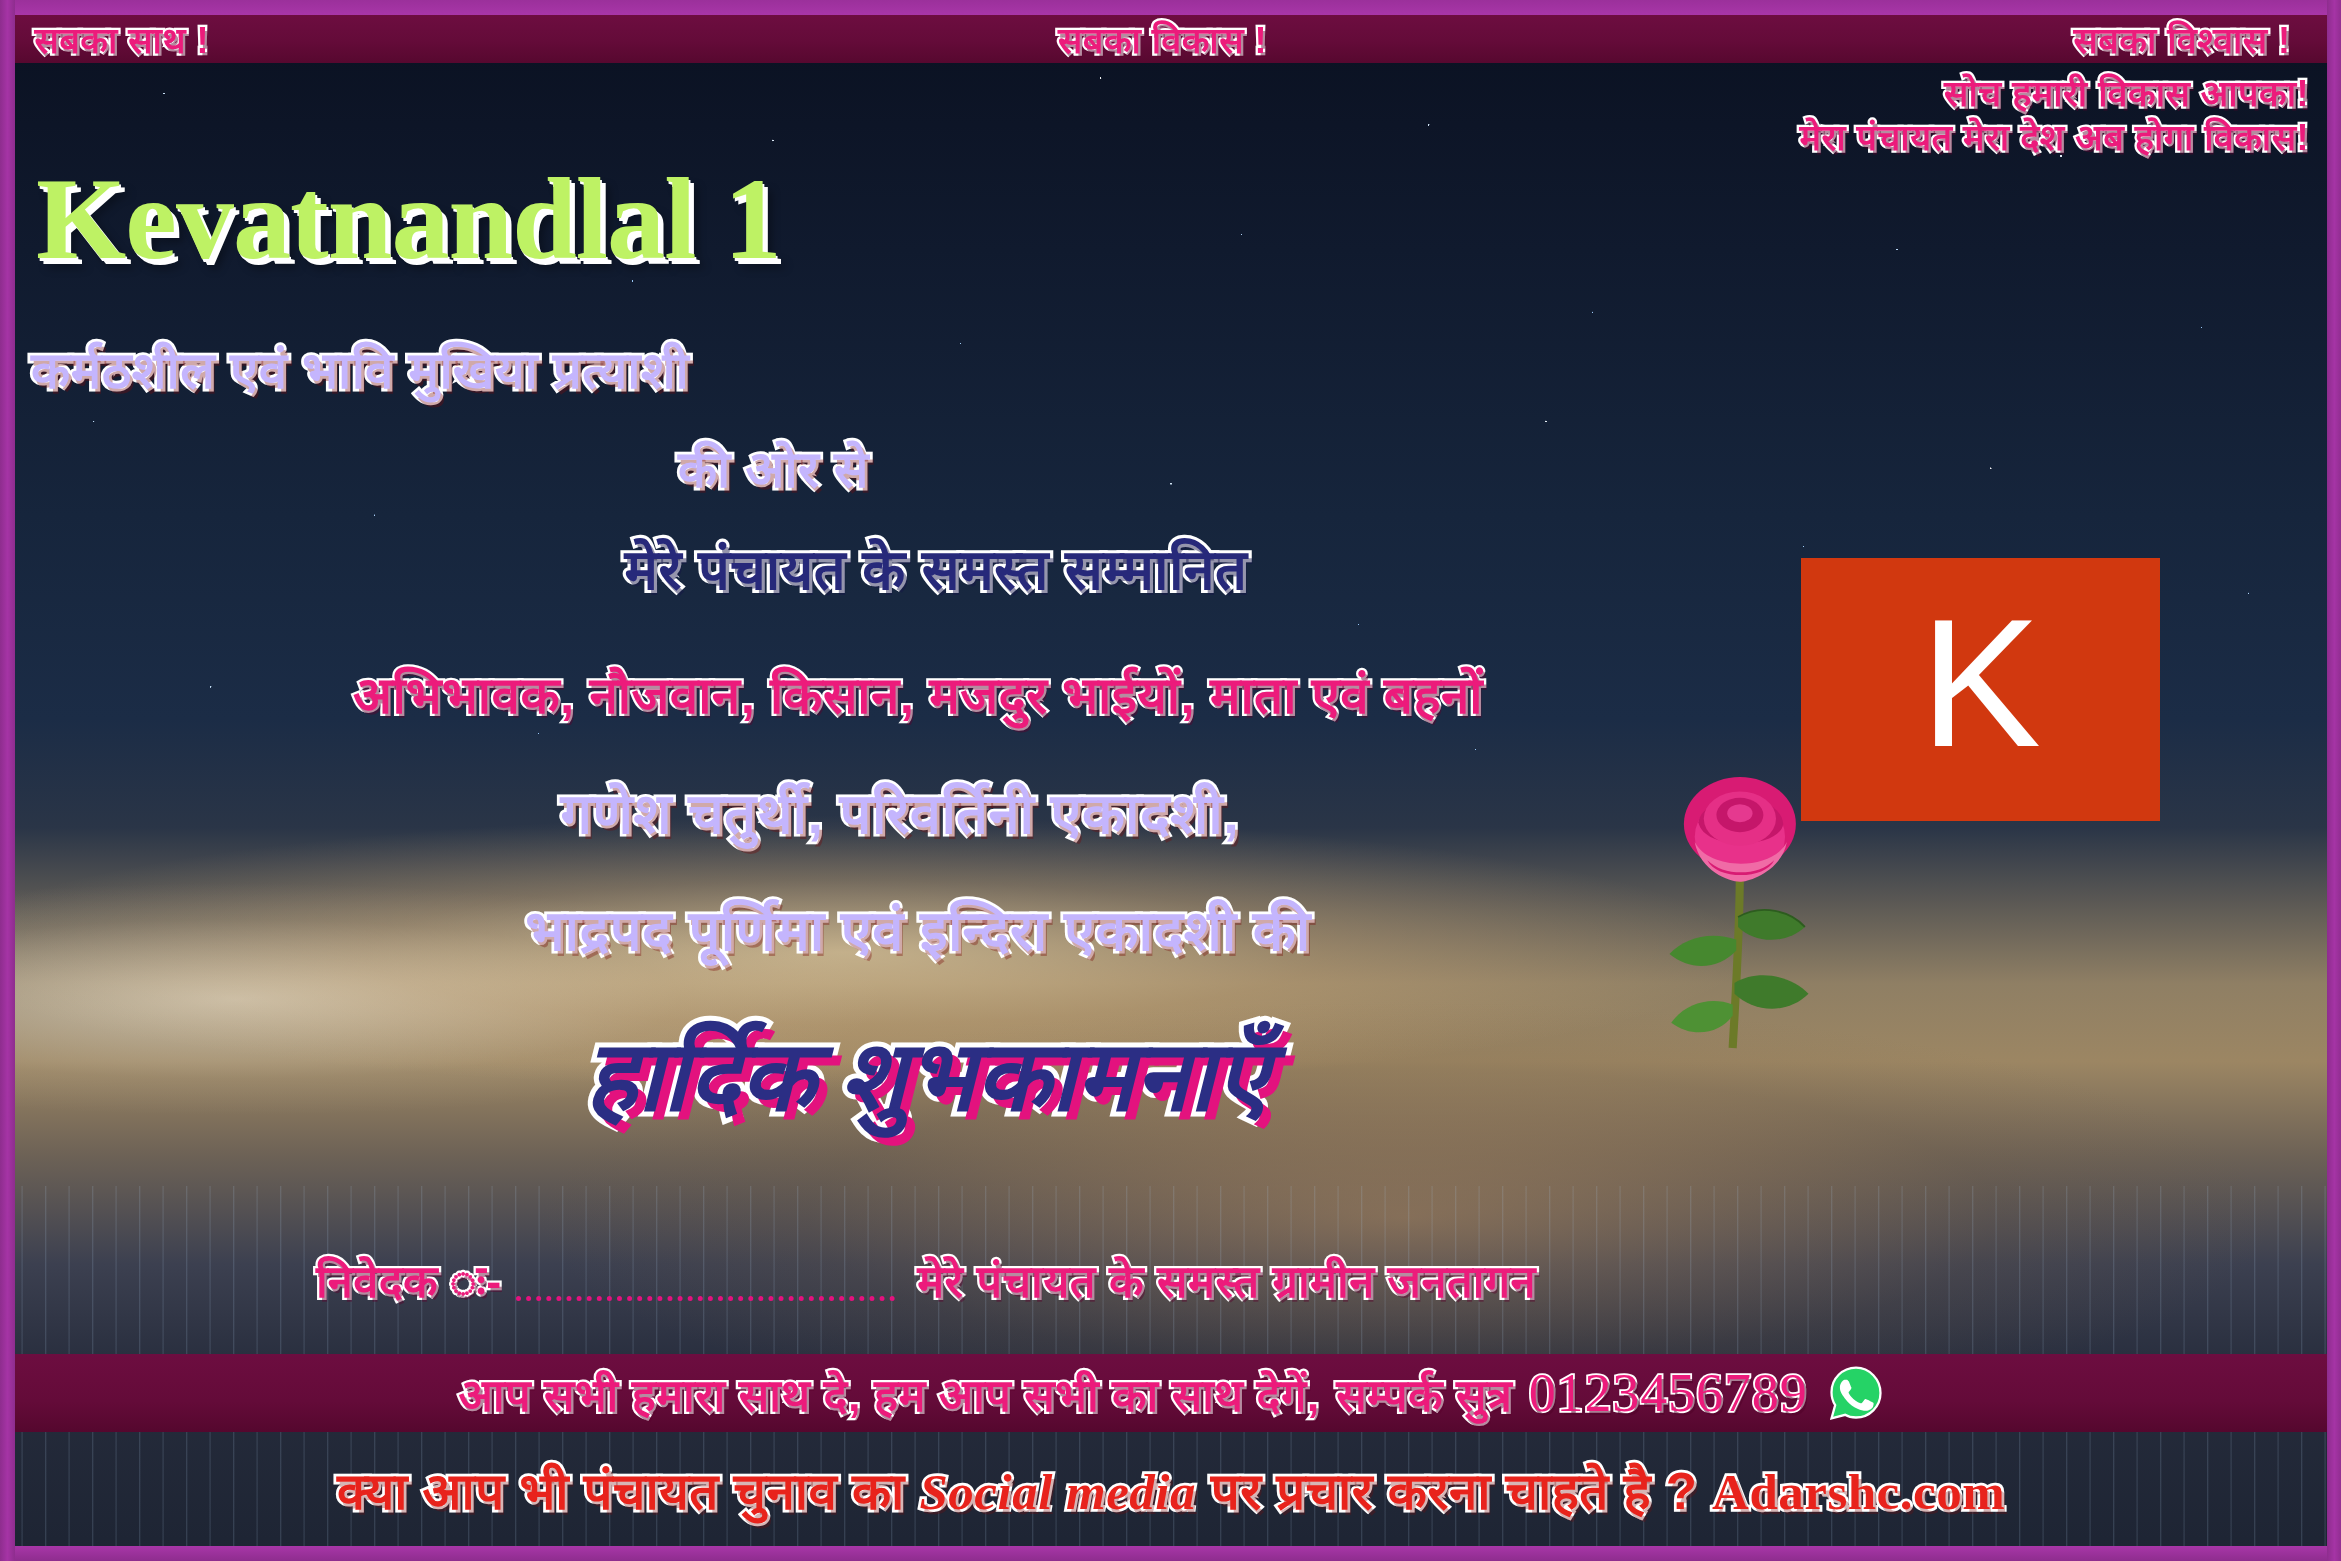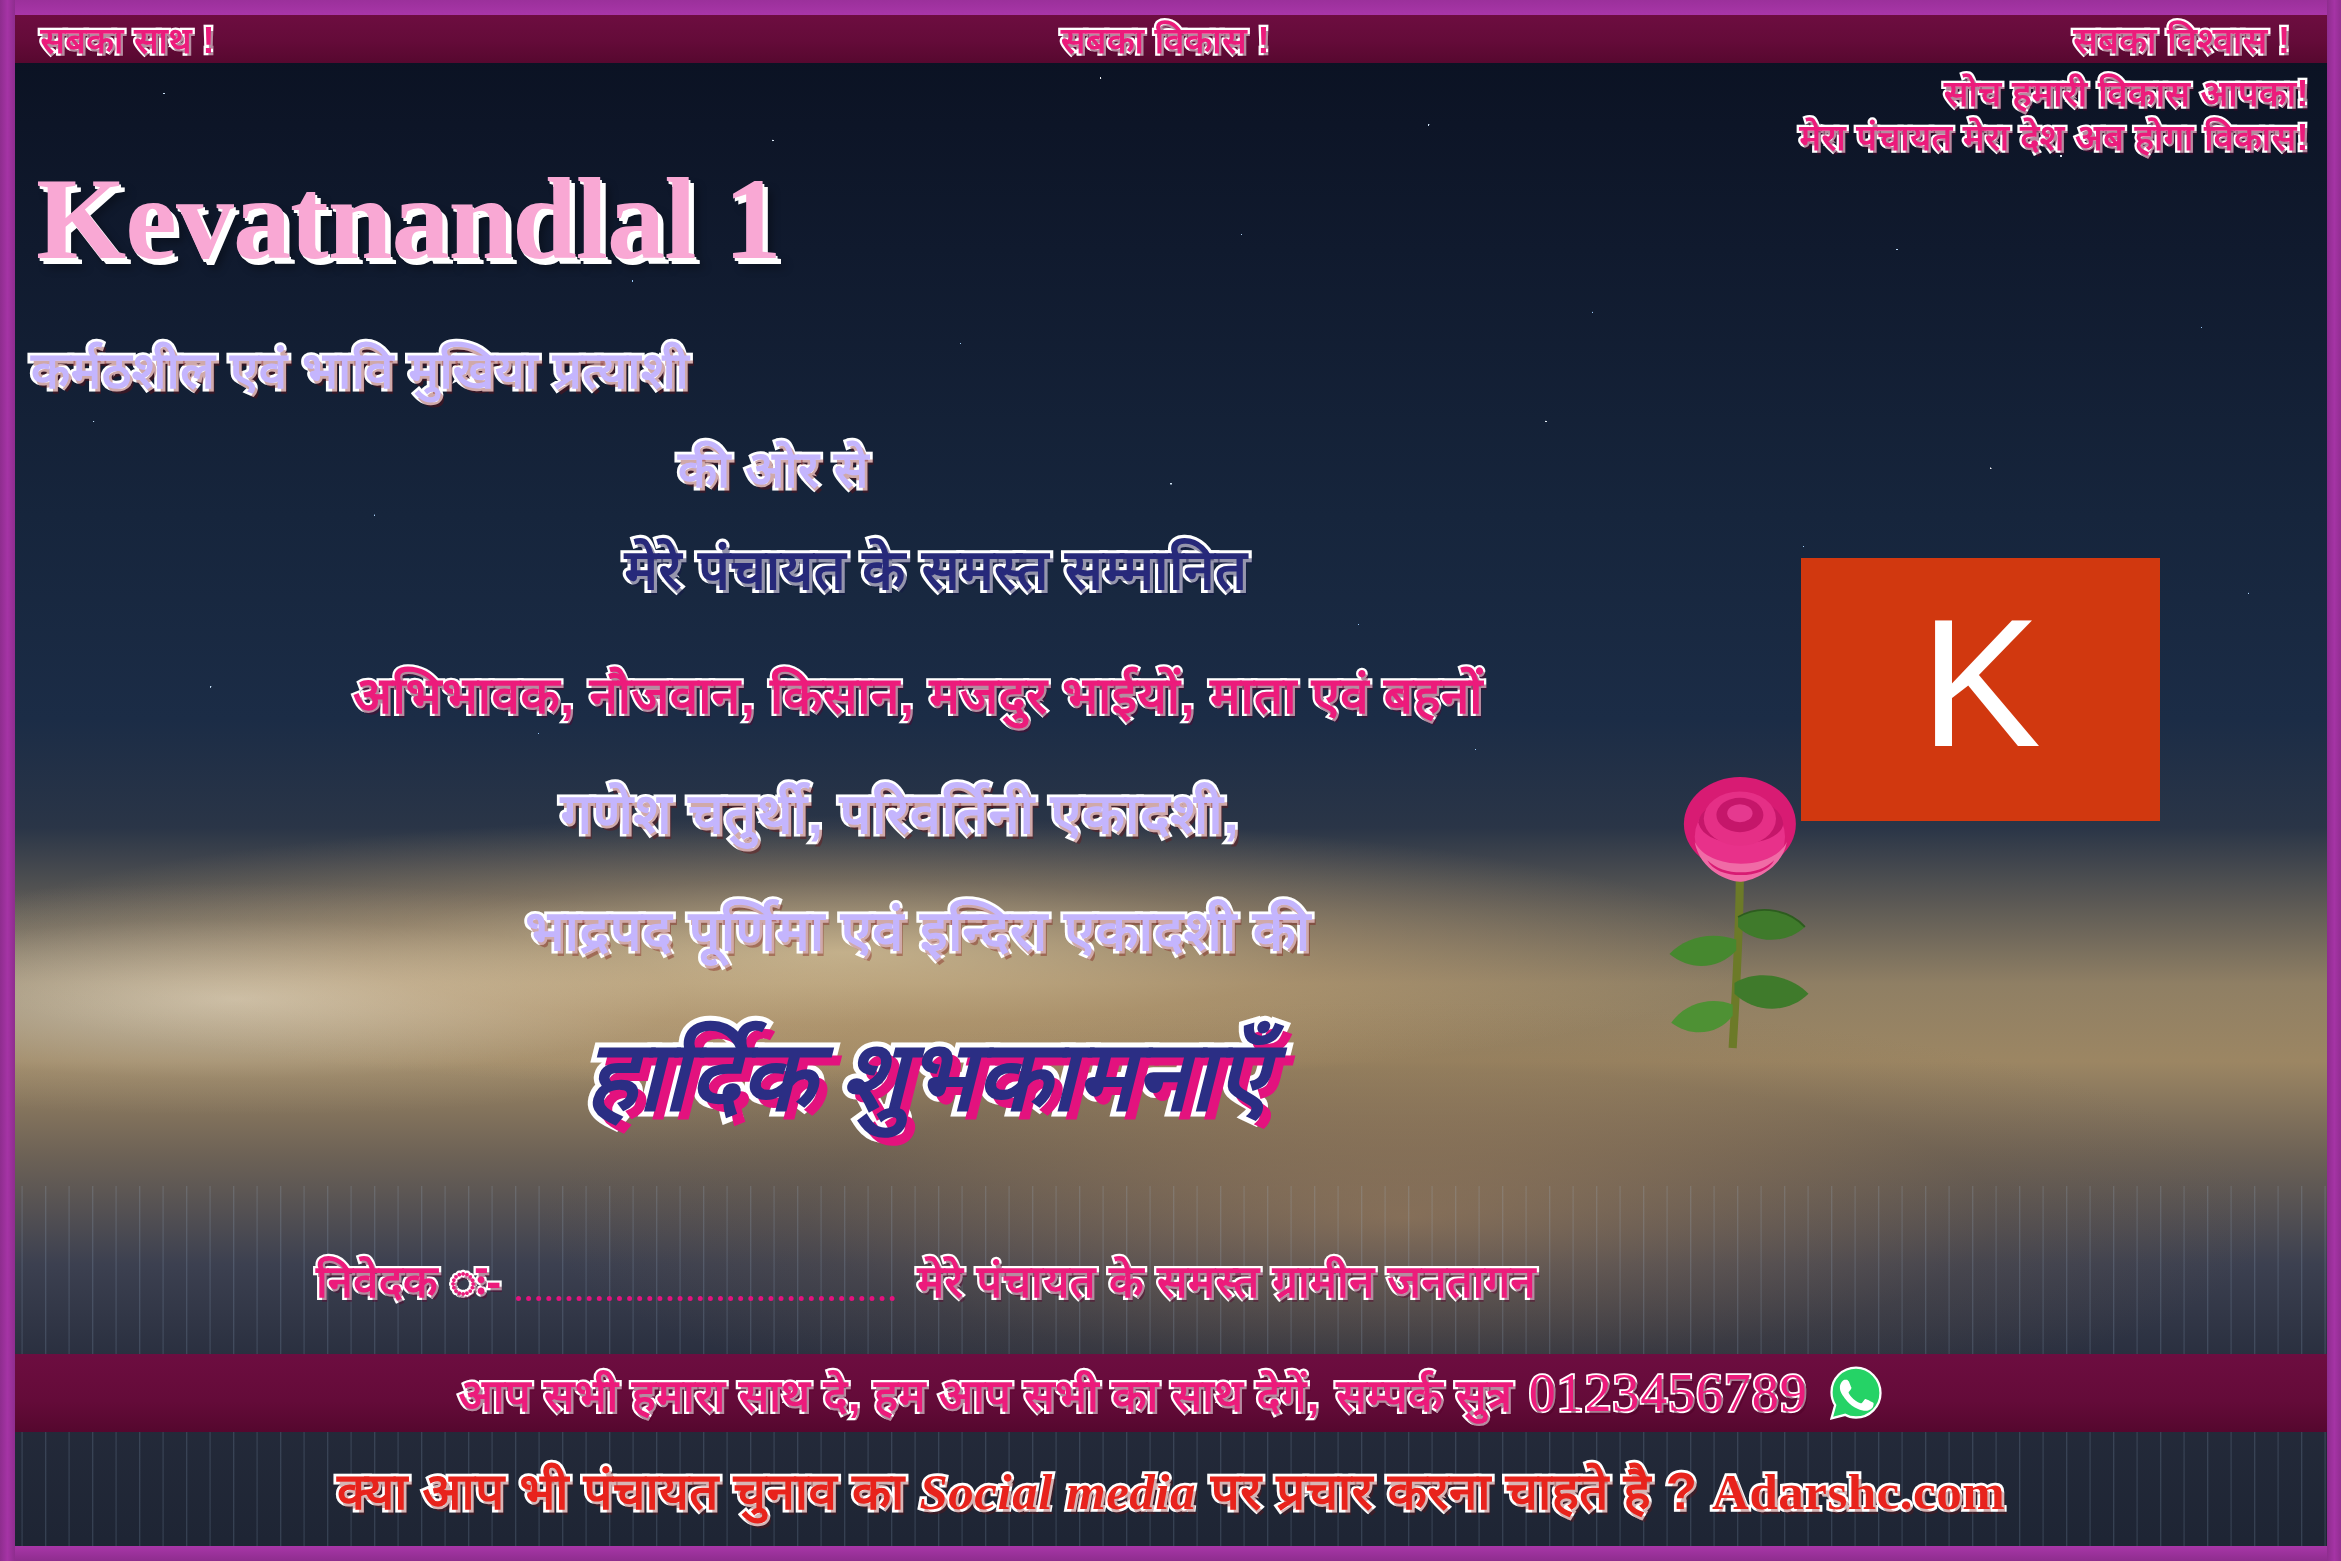--- a/index.html
+++ b/index.html
@@ -95,21 +95,21 @@
     background:linear-gradient(180deg,#9b309b,#a836a8);
     z-index:26;
   }
   .top-bar{
     position:absolute;left:15.4px;right:15.4px;top:15.4px;height:48px;
     background:linear-gradient(180deg,#6d0d40 0%,#640b39 55%,#57082f 100%);
     z-index:25;
     display:flex;align-items:center;
   }
   .top-bar .slot{flex:1;display:flex;align-items:center;}
-  .top-bar .slot.l{justify-content:flex-start;padding-left:25px;}
+  .top-bar .slot.l{justify-content:flex-start;padding-left:19px;}
   .top-bar .slot.c{justify-content:center;}
   .top-bar .slot.r{justify-content:flex-end;padding-right:36px;}
 
   
   .dv{
     font-family:"Liberation Sans", sans-serif;
     font-weight:bold;
     white-space:nowrap;
     letter-spacing:0.5px;
   }
@@ -143,21 +143,21 @@
   .tagline .t1{font-size:36px;line-height:1.22;}
   .tagline .t2{font-size:36px;line-height:1.22;}
 
   
   .cand-name{
     position:absolute;left:36px;top:161px;z-index:20;
     font-family:"Liberation Serif", serif;
     font-weight:bold;
     font-size:116px;
     line-height:1;
-    color:#f9a8d4;
+    color:#bef264;
     text-shadow:
       5.4px 6.3px 0 #ffffff,
       1.8px 2.7px 0 #ffffff,
       9px 10px 9px rgba(0,0,0,.35);
     letter-spacing:-0.9px;
     text-align:right;
   }
 
   
   .line{position:absolute;z-index:20;}

